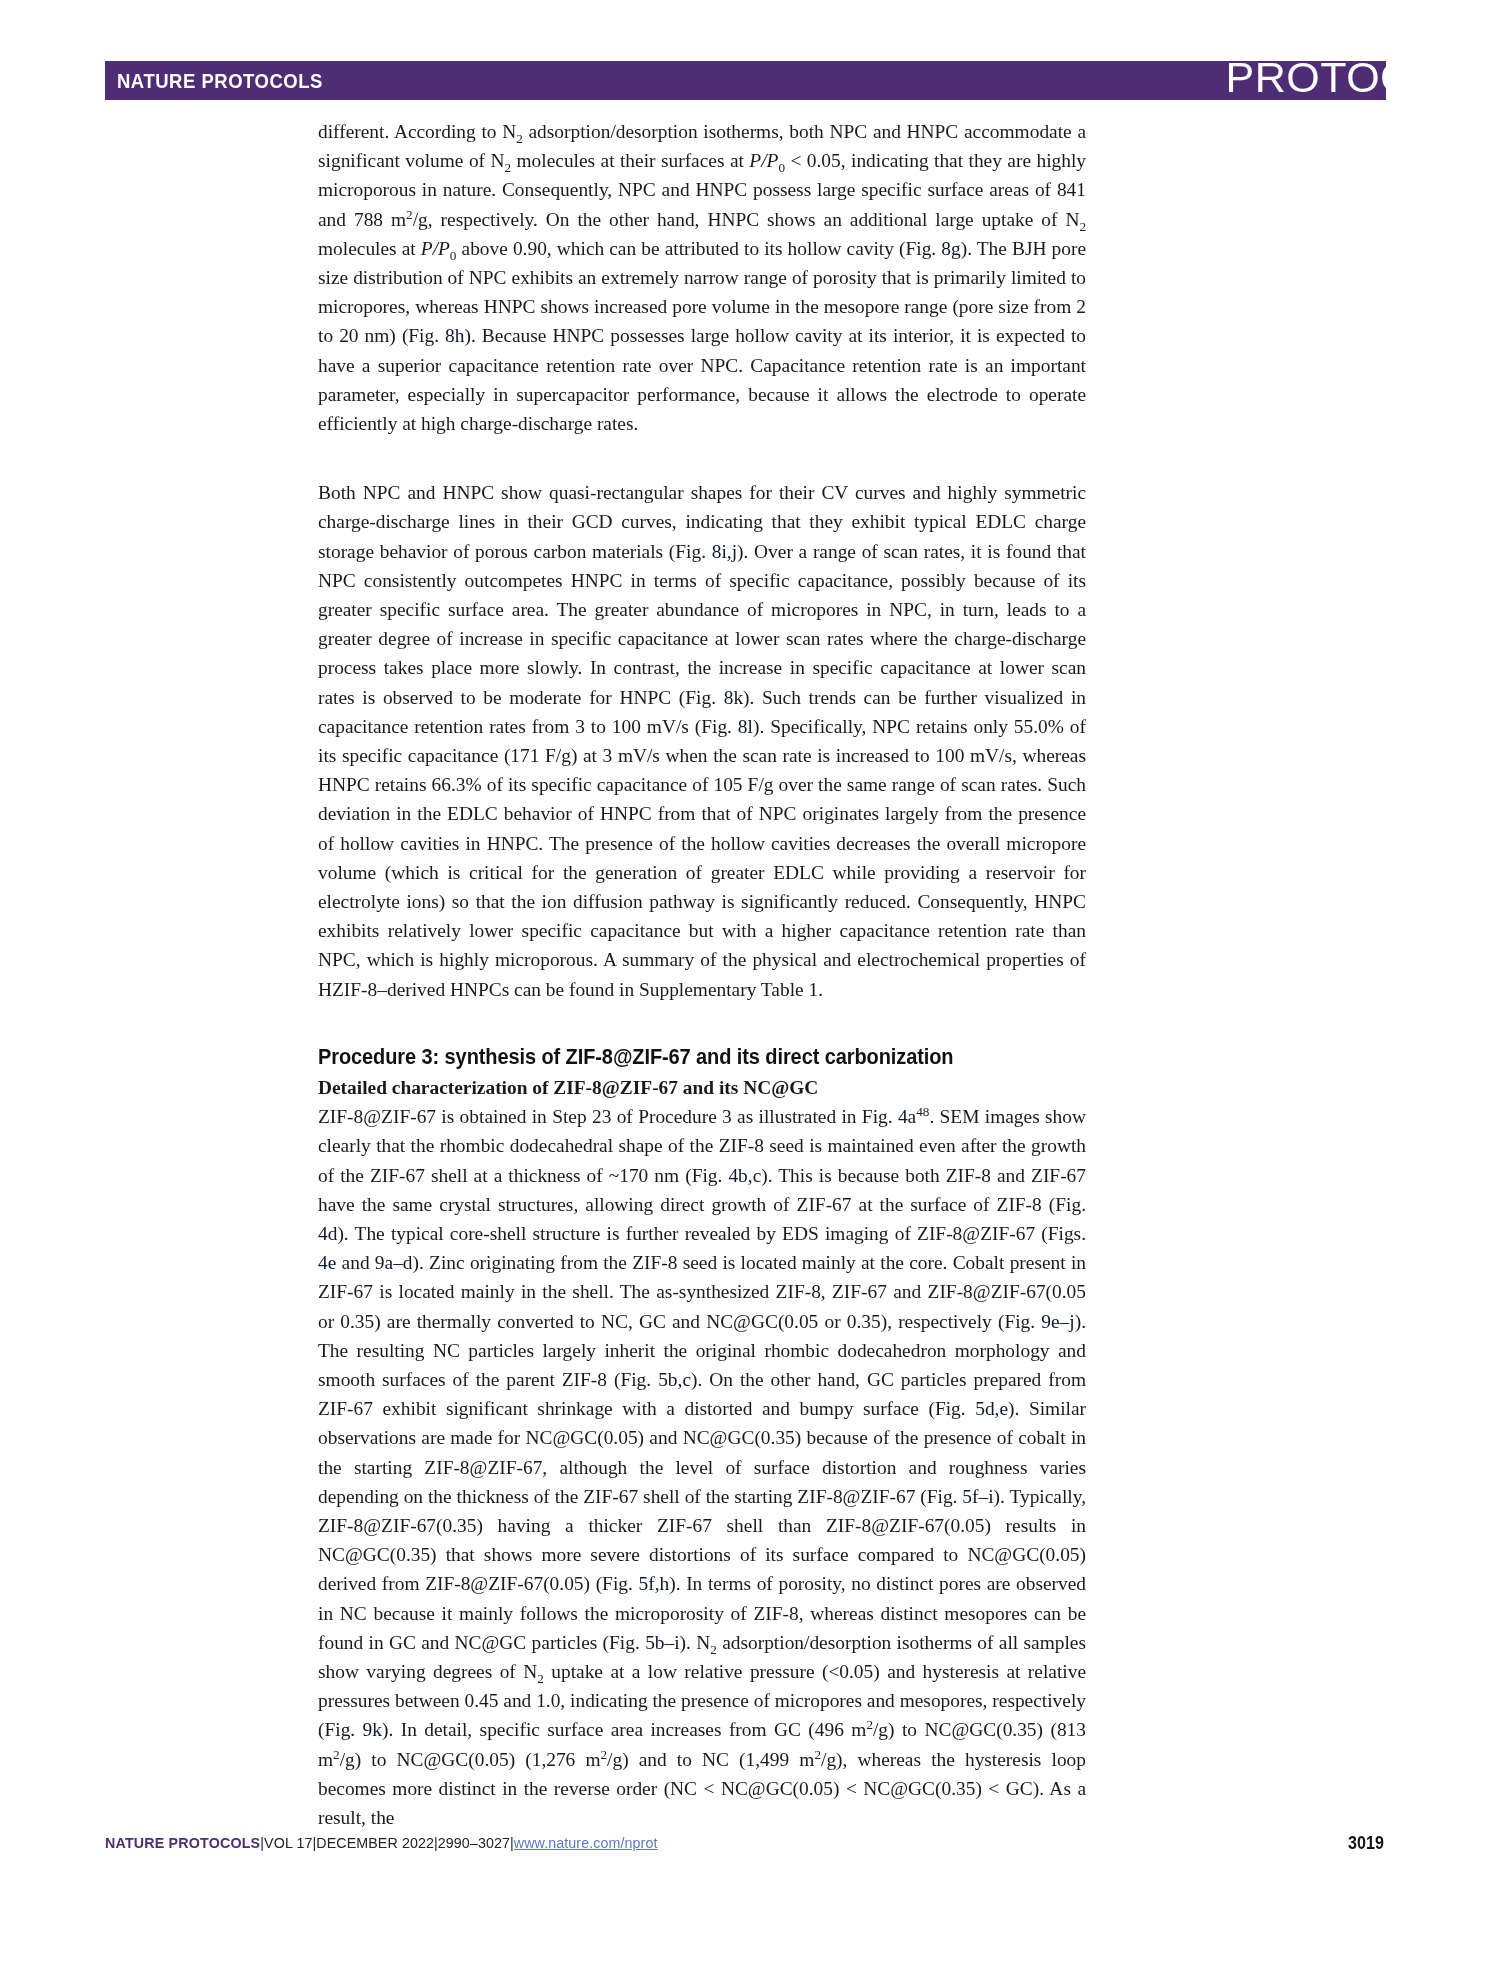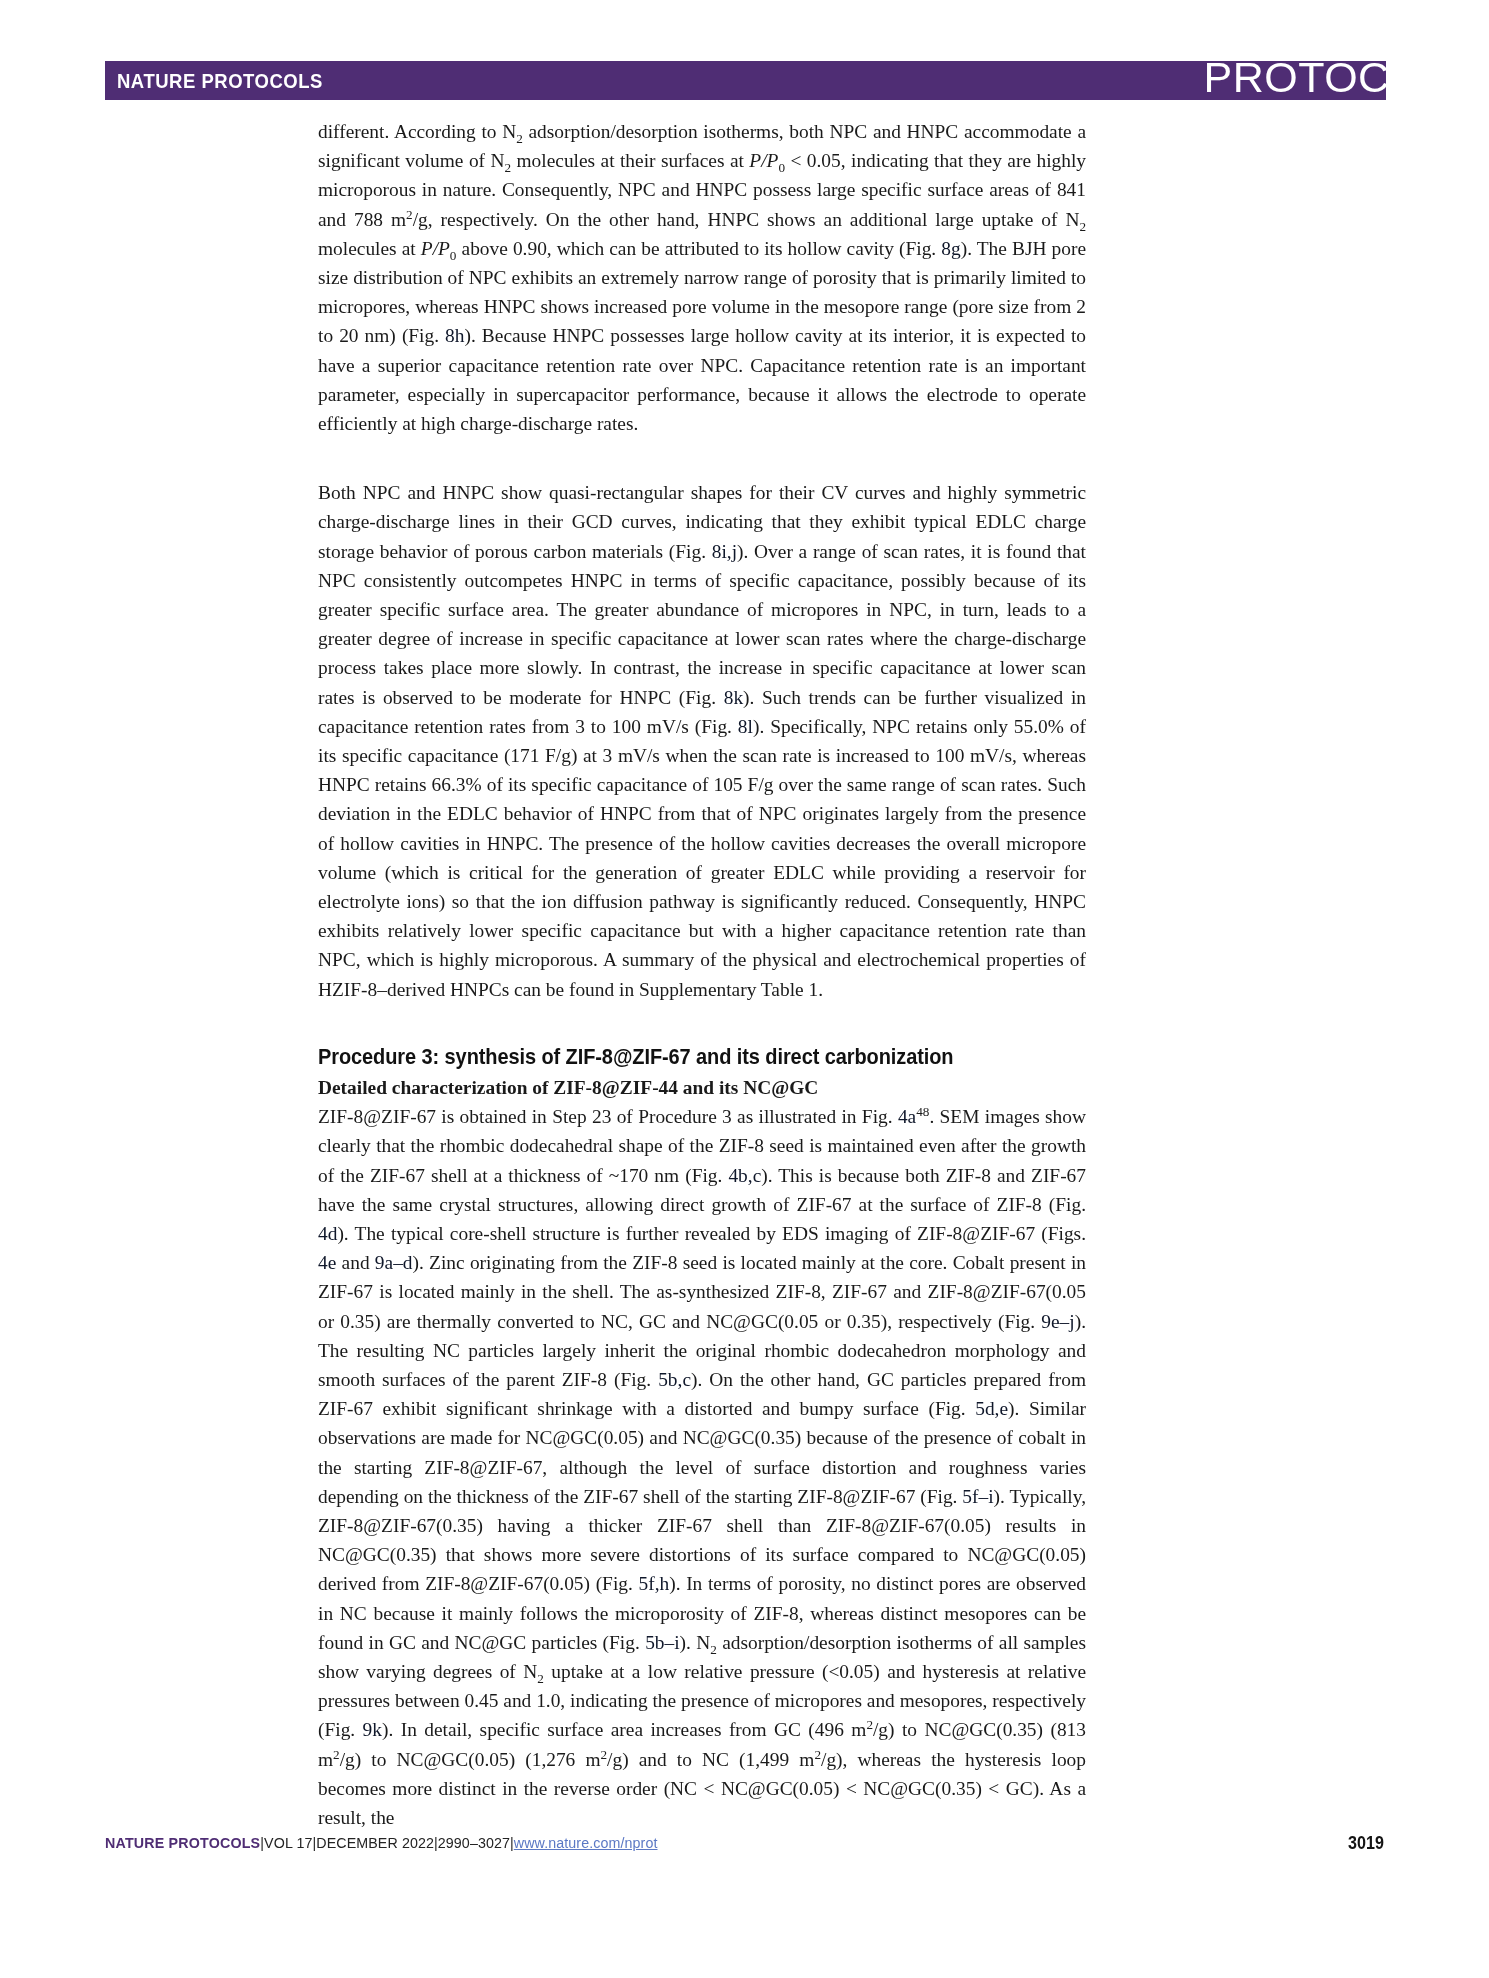--- a/index.html
+++ b/index.html
@@ -33,21 +33,21 @@
     font-weight: bold;
     font-size: 21px;
     letter-spacing: 0.6px;
     color: #ffffff;
     transform: scaleX(0.88);
     transform-origin: left center;
     line-height: 30px;
   }
   .header-type {
     position: absolute;
-    right: 41px;
+    right: 19px;
     top: 50px;
     font-family: "Liberation Sans", "DejaVu Sans", sans-serif;
     font-weight: 300;
     font-size: 43px;
     letter-spacing: 0.5px;
     color: #ffffff;
     line-height: 54px;
   }
   .header-type-bg {
     position: absolute;
@@ -154,20 +154,20 @@
 
   <div class="gap-large"></div>
 
 
   <p class="body"><span>Both NPC and HNPC show quasi-rectangular shapes for their CV curves and highly symmetric charge-discharge lines in their GCD curves, indicating that they exhibit typical EDLC charge storage behavior of porous carbon materials (Fig. </span><a class="figref" href="#">8i,j</a><span>). Over a range of scan rates, it is found that NPC consistently outcompetes HNPC in terms of specific capacitance, possibly because of its greater specific surface area. The greater abundance of micropores in NPC, in turn, leads to a greater degree of increase in specific capacitance at lower scan rates where the charge-discharge process takes place more slowly. In contrast, the increase in specific capacitance at lower scan rates is observed to be moderate for HNPC (Fig. </span><a class="figref" href="#">8k</a><span>). Such trends can be further visualized in capacitance retention rates from 3 to 100 mV/s (Fig. </span><a class="figref" href="#">8l</a><span>). Specifically, NPC retains only 55.0% of its specific capacitance (171 F/g) at 3 mV/s when the scan rate is increased to 100 mV/s, whereas HNPC retains 66.3% of its specific capacitance of 105 F/g over the same range of scan rates. Such deviation in the EDLC behavior of HNPC from that of NPC originates largely from the presence of hollow cavities in HNPC. The presence of the hollow cavities decreases the overall micropore volume (which is critical for the generation of greater EDLC while providing a reservoir for electrolyte ions) so that the ion diffusion pathway is significantly reduced. Consequently, HNPC exhibits relatively lower specific capacitance but with a higher capacitance retention rate than NPC, which is highly microporous. A summary of the physical and electrochemical properties of HZIF-8–derived HNPCs can be found in Supplementary Table 1.</span></p>
 
   <div class="gap-heading"></div>
 
   <p class="proc-head">Procedure 3: synthesis of ZIF-8@ZIF-67 and its direct carbonization</p>
 
-  <p class="sub-head">Detailed characterization of ZIF-8@ZIF-44 and its NC@GC</p>
+  <p class="sub-head">Detailed characterization of ZIF-8@ZIF-67 and its NC@GC</p>
 
   <p class="body"><span>ZIF-8@ZIF-67 is obtained in Step 23 of Procedure 3 as illustrated in Fig. </span><a class="figref" href="#">4a</a><sup>48</sup><span>. SEM images show clearly that the rhombic dodecahedral shape of the ZIF-8 seed is maintained even after the growth of the ZIF-67 shell at a thickness of ~170 nm (Fig. </span><a class="figref" href="#">4b,c</a><span>). This is because both ZIF-8 and ZIF-67 have the same crystal structures, allowing direct growth of ZIF-67 at the surface of ZIF-8 (Fig. </span><a class="figref" href="#">4d</a><span>). The typical core-shell structure is further revealed by EDS imaging of ZIF-8@ZIF-67 (Figs. </span><a class="figref" href="#">4e</a><span> and </span><a class="figref" href="#">9a–d</a><span>). Zinc originating from the ZIF-8 seed is located mainly at the core. Cobalt present in ZIF-67 is located mainly in the shell. The as-synthesized ZIF-8, ZIF-67 and ZIF-8@ZIF-67(0.05 or 0.35) are thermally converted to NC, GC and NC@GC(0.05 or 0.35), respectively (Fig. </span><a class="figref" href="#">9e–j</a><span>). The resulting NC particles largely inherit the original rhombic dodecahedron morphology and smooth surfaces of the parent ZIF-8 (Fig. </span><a class="figref" href="#">5b,c</a><span>). On the other hand, GC particles prepared from ZIF-67 exhibit significant shrinkage with a distorted and bumpy surface (Fig. </span><a class="figref" href="#">5d,e</a><span>). Similar observations are made for NC@GC(0.05) and NC@GC(0.35) because of the presence of cobalt in the starting ZIF-8@ZIF-67, although the level of surface distortion and roughness varies depending on the thickness of the ZIF-67 shell of the starting ZIF-8@ZIF-67 (Fig. </span><a class="figref" href="#">5f–i</a><span>). Typically, ZIF-8@ZIF-67(0.35) having a thicker ZIF-67 shell than ZIF-8@ZIF-67(0.05) results in NC@GC(0.35) that shows more severe distortions of its surface compared to NC@GC(0.05) derived from ZIF-8@ZIF-67(0.05) (Fig. </span><a class="figref" href="#">5f,h</a><span>). In terms of porosity, no distinct pores are observed in NC because it mainly follows the microporosity of ZIF-8, whereas distinct mesopores can be found in GC and NC@GC particles (Fig. </span><a class="figref" href="#">5b–i</a><span>). N</span><sub>2</sub><span> adsorption/desorption isotherms of all samples show varying degrees of N</span><sub>2</sub><span> uptake at a low relative pressure (&lt;0.05) and hysteresis at relative pressures between 0.45 and 1.0, indicating the presence of micropores and mesopores, respectively (Fig. </span><a class="figref" href="#">9k</a><span>). In detail, specific surface area increases from GC (496 m</span><sup>2</sup><span>/g) to NC@GC(0.35) (813 m</span><sup>2</sup><span>/g) to NC@GC(0.05) (1,276 m</span><sup>2</sup><span>/g) and to NC (1,499 m</span><sup>2</sup><span>/g), whereas the hysteresis loop becomes more distinct in the reverse order (NC &lt; NC@GC(0.05) &lt; NC@GC(0.35) &lt; GC). As a result, the</span></p>
 
 </div>
 
 <div class="footer"><span class="fj">NATURE PROTOCOLS</span><span class="fc">|VOL 17|DECEMBER 2022|2990–3027|</span><a class="fu" href="#">www.nature.com/nprot</a></div>
 <div class="page-num">3019</div>
 
 </body></html>

